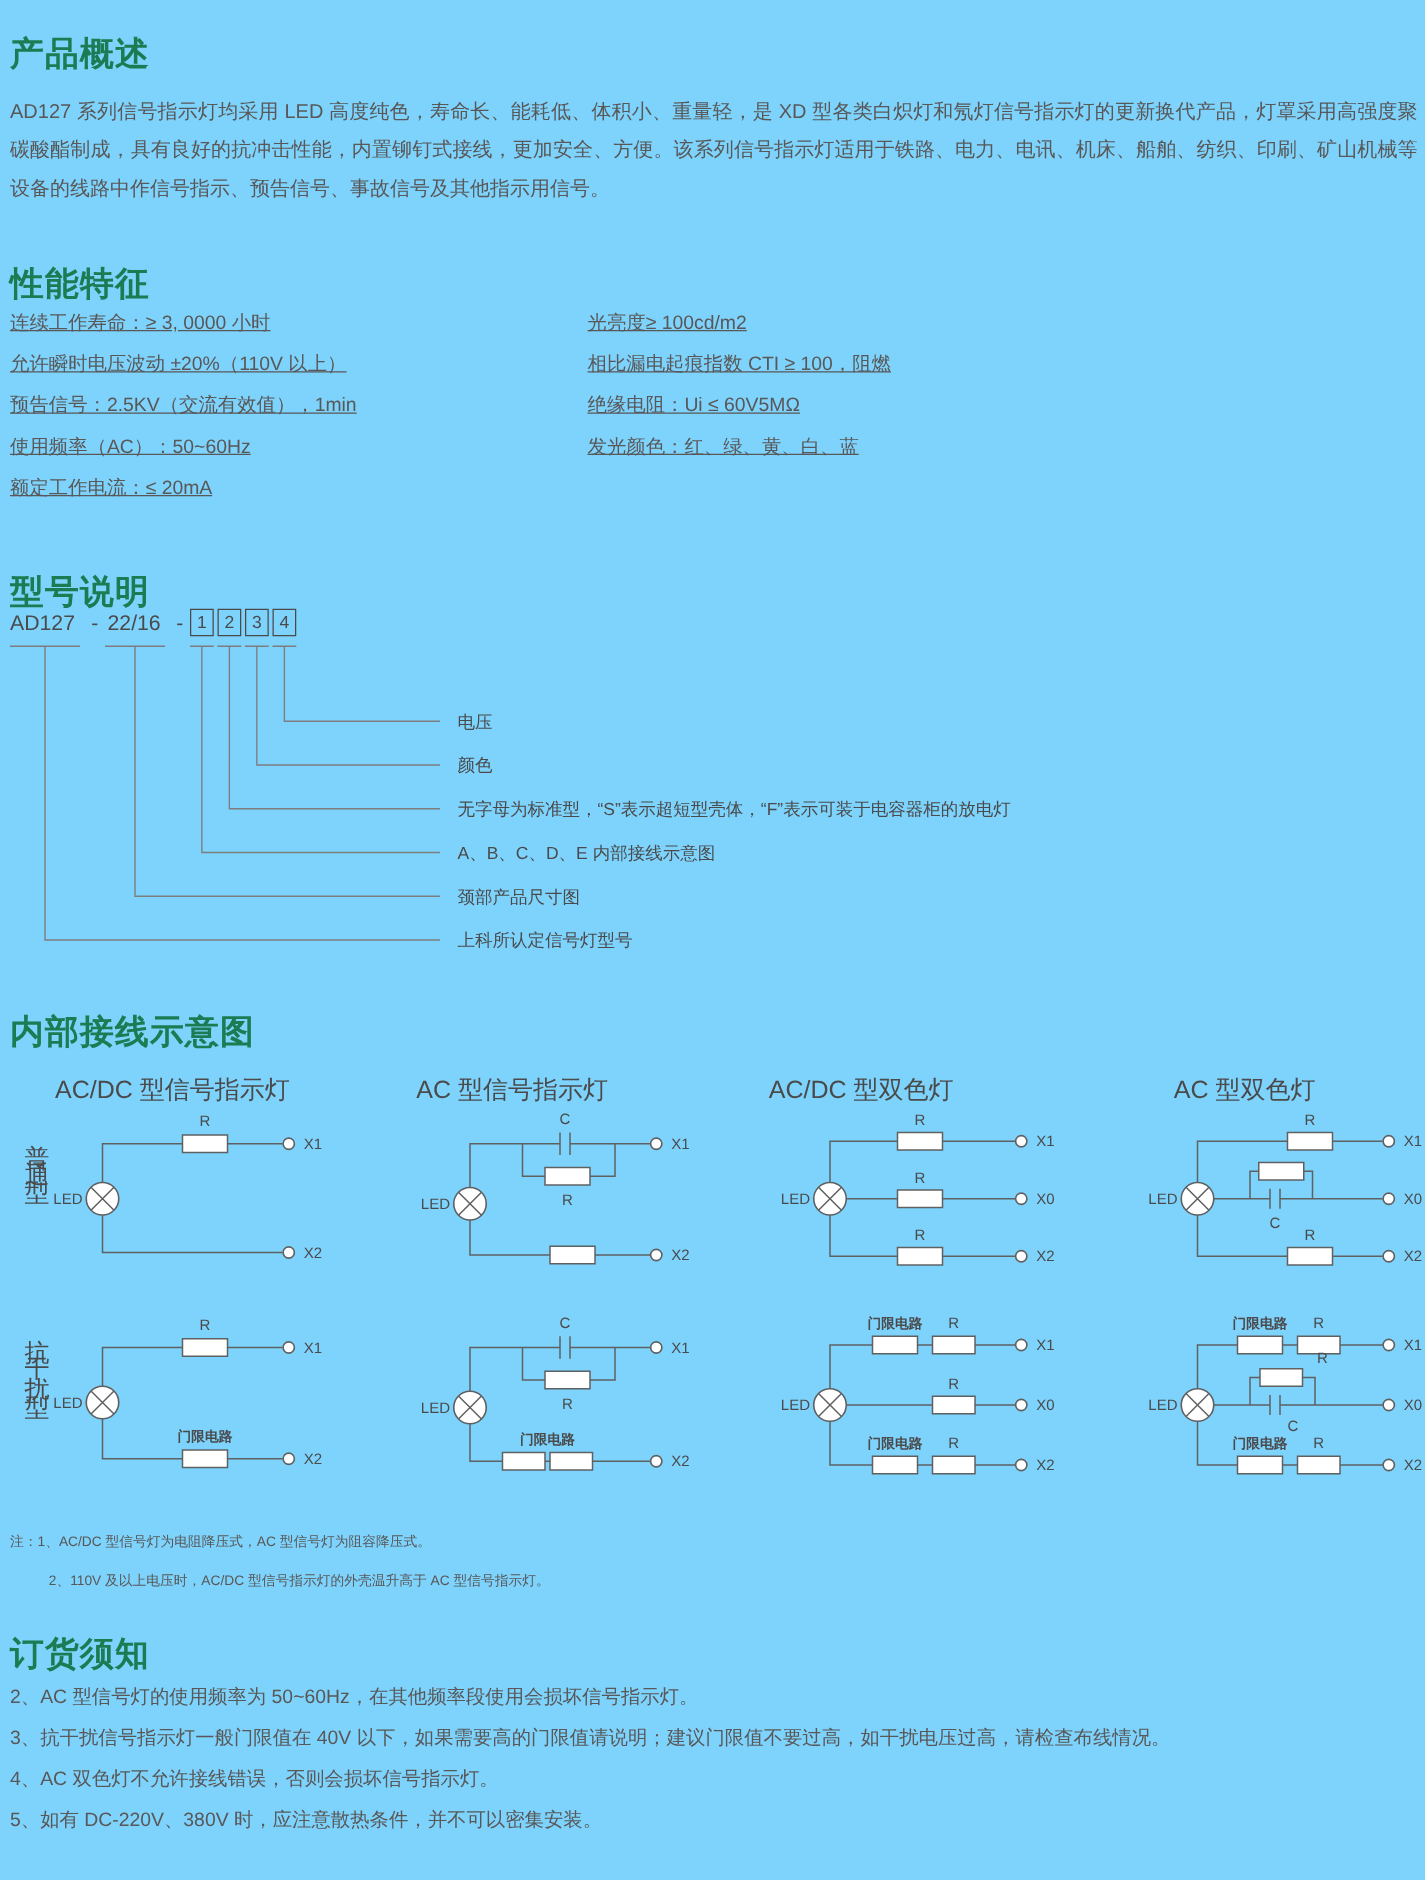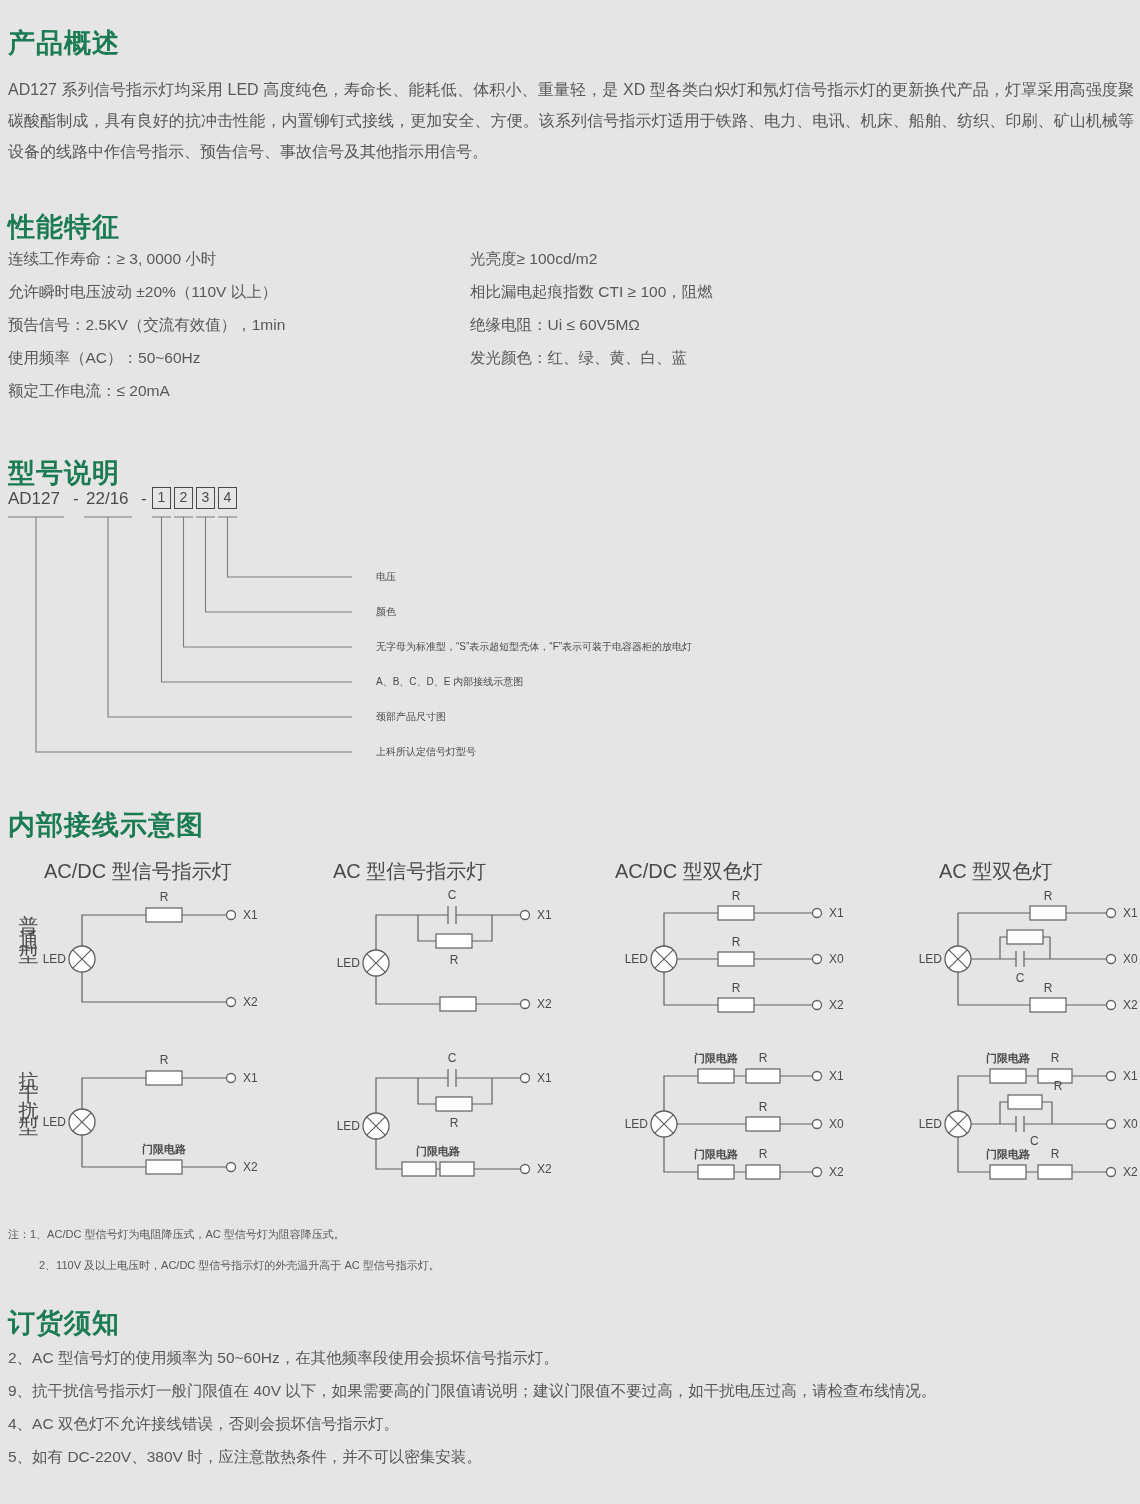--- a/index.html
+++ b/index.html
@@ -1,41 +1,41 @@
 <!DOCTYPE html>
 <html><head>
 <meta charset="utf-8">
 <style>
   html,body{margin:0;padding:0;background:#fff;}
   .page{
-    position:relative;width:1140px;height:1504px;background:#e5e5e5;
+    position:relative;width:1140px;height:1504px;background:#7dd3fc;
     font-family:"Liberation Sans","DejaVu Sans",sans-serif;
     color:#595757;overflow:hidden;
   }
   .sec-title{
     position:absolute;left:8px;color:#1b7b52;font-size:27px;font-weight:bold;
     line-height:34px;letter-spacing:1px;white-space:nowrap;
   }
   .body-text{font-size:16px;line-height:31px;color:#595757;}
   #overview-p{position:absolute;left:8px;top:58px;width:1126px;text-align:justify;}
   .spec-cols{position:absolute;left:8px;top:242px;width:1126px;display:flex;}
   .spec-col{list-style:none;margin:0;padding:0;}
-  .spec-col li{height:33px;line-height:33px;font-size:15.5px;white-space:nowrap;}
+  .spec-col li{height:33px;line-height:33px;font-size:15.5px;white-space:nowrap;text-decoration:underline;}
   .spec-col.left{width:462px;}
   
   #model-diagram{position:absolute;left:0;top:485px;width:928px;height:295px;}
   #model-diagram .formula-part{
     position:absolute;top:3px;font-size:17px;color:#4a4a4b;line-height:22px;white-space:nowrap;
   }
   .digit-box{
     position:absolute;top:2px;width:19px;height:22px;box-sizing:border-box;
     border:1.5px solid #4a4a4b;color:#4a4a4b;font-size:14px;line-height:19px;text-align:center;
   }
   .model-label{
-    position:absolute;left:376px;height:20px;line-height:20px;font-size:10px;
+    position:absolute;left:366px;height:20px;line-height:20px;font-size:14px;
     color:#4a4a4b;white-space:nowrap;
   }
   
   #wiring-area{position:absolute;left:0;top:850px;width:1140px;height:360px;}
   .col-title{
     position:absolute;top:8px;font-size:20px;color:#4a4a4b;white-space:nowrap;
   }
   .row-label{
     position:absolute;left:16px;writing-mode:vertical-rl;text-orientation:upright;
     letter-spacing:15px;font-size:20px;color:#4a4a4b;
@@ -266,18 +266,18 @@
   </div>
 
   <div id="notes">
     <div><span>注：</span><span>1、AC/DC 型信号灯为电阻降压式，AC 型信号灯为阻容降压式。</span></div>
     <div class="note-line2">2、110V 及以上电压时，AC/DC 型信号指示灯的外壳温升高于 AC 型信号指示灯。</div>
   </div>
 
   <h1 class="sec-title" style="top:1288px">订货须知</h1>
   <ul id="ordering-list">
     <li>2、AC 型信号灯的使用频率为 50~60Hz，在其他频率段使用会损坏信号指示灯。</li>
-    <li>9、抗干扰信号指示灯一般门限值在 40V 以下，如果需要高的门限值请说明；建议门限值不要过高，如干扰电压过高，请检查布线情况。</li>
+    <li>3、抗干扰信号指示灯一般门限值在 40V 以下，如果需要高的门限值请说明；建议门限值不要过高，如干扰电压过高，请检查布线情况。</li>
     <li>4、AC 双色灯不允许接线错误，否则会损坏信号指示灯。</li>
     <li>5、如有 DC-220V、380V 时，应注意散热条件，并不可以密集安装。</li>
   </ul>
 
 </div>
 
 </body></html>

